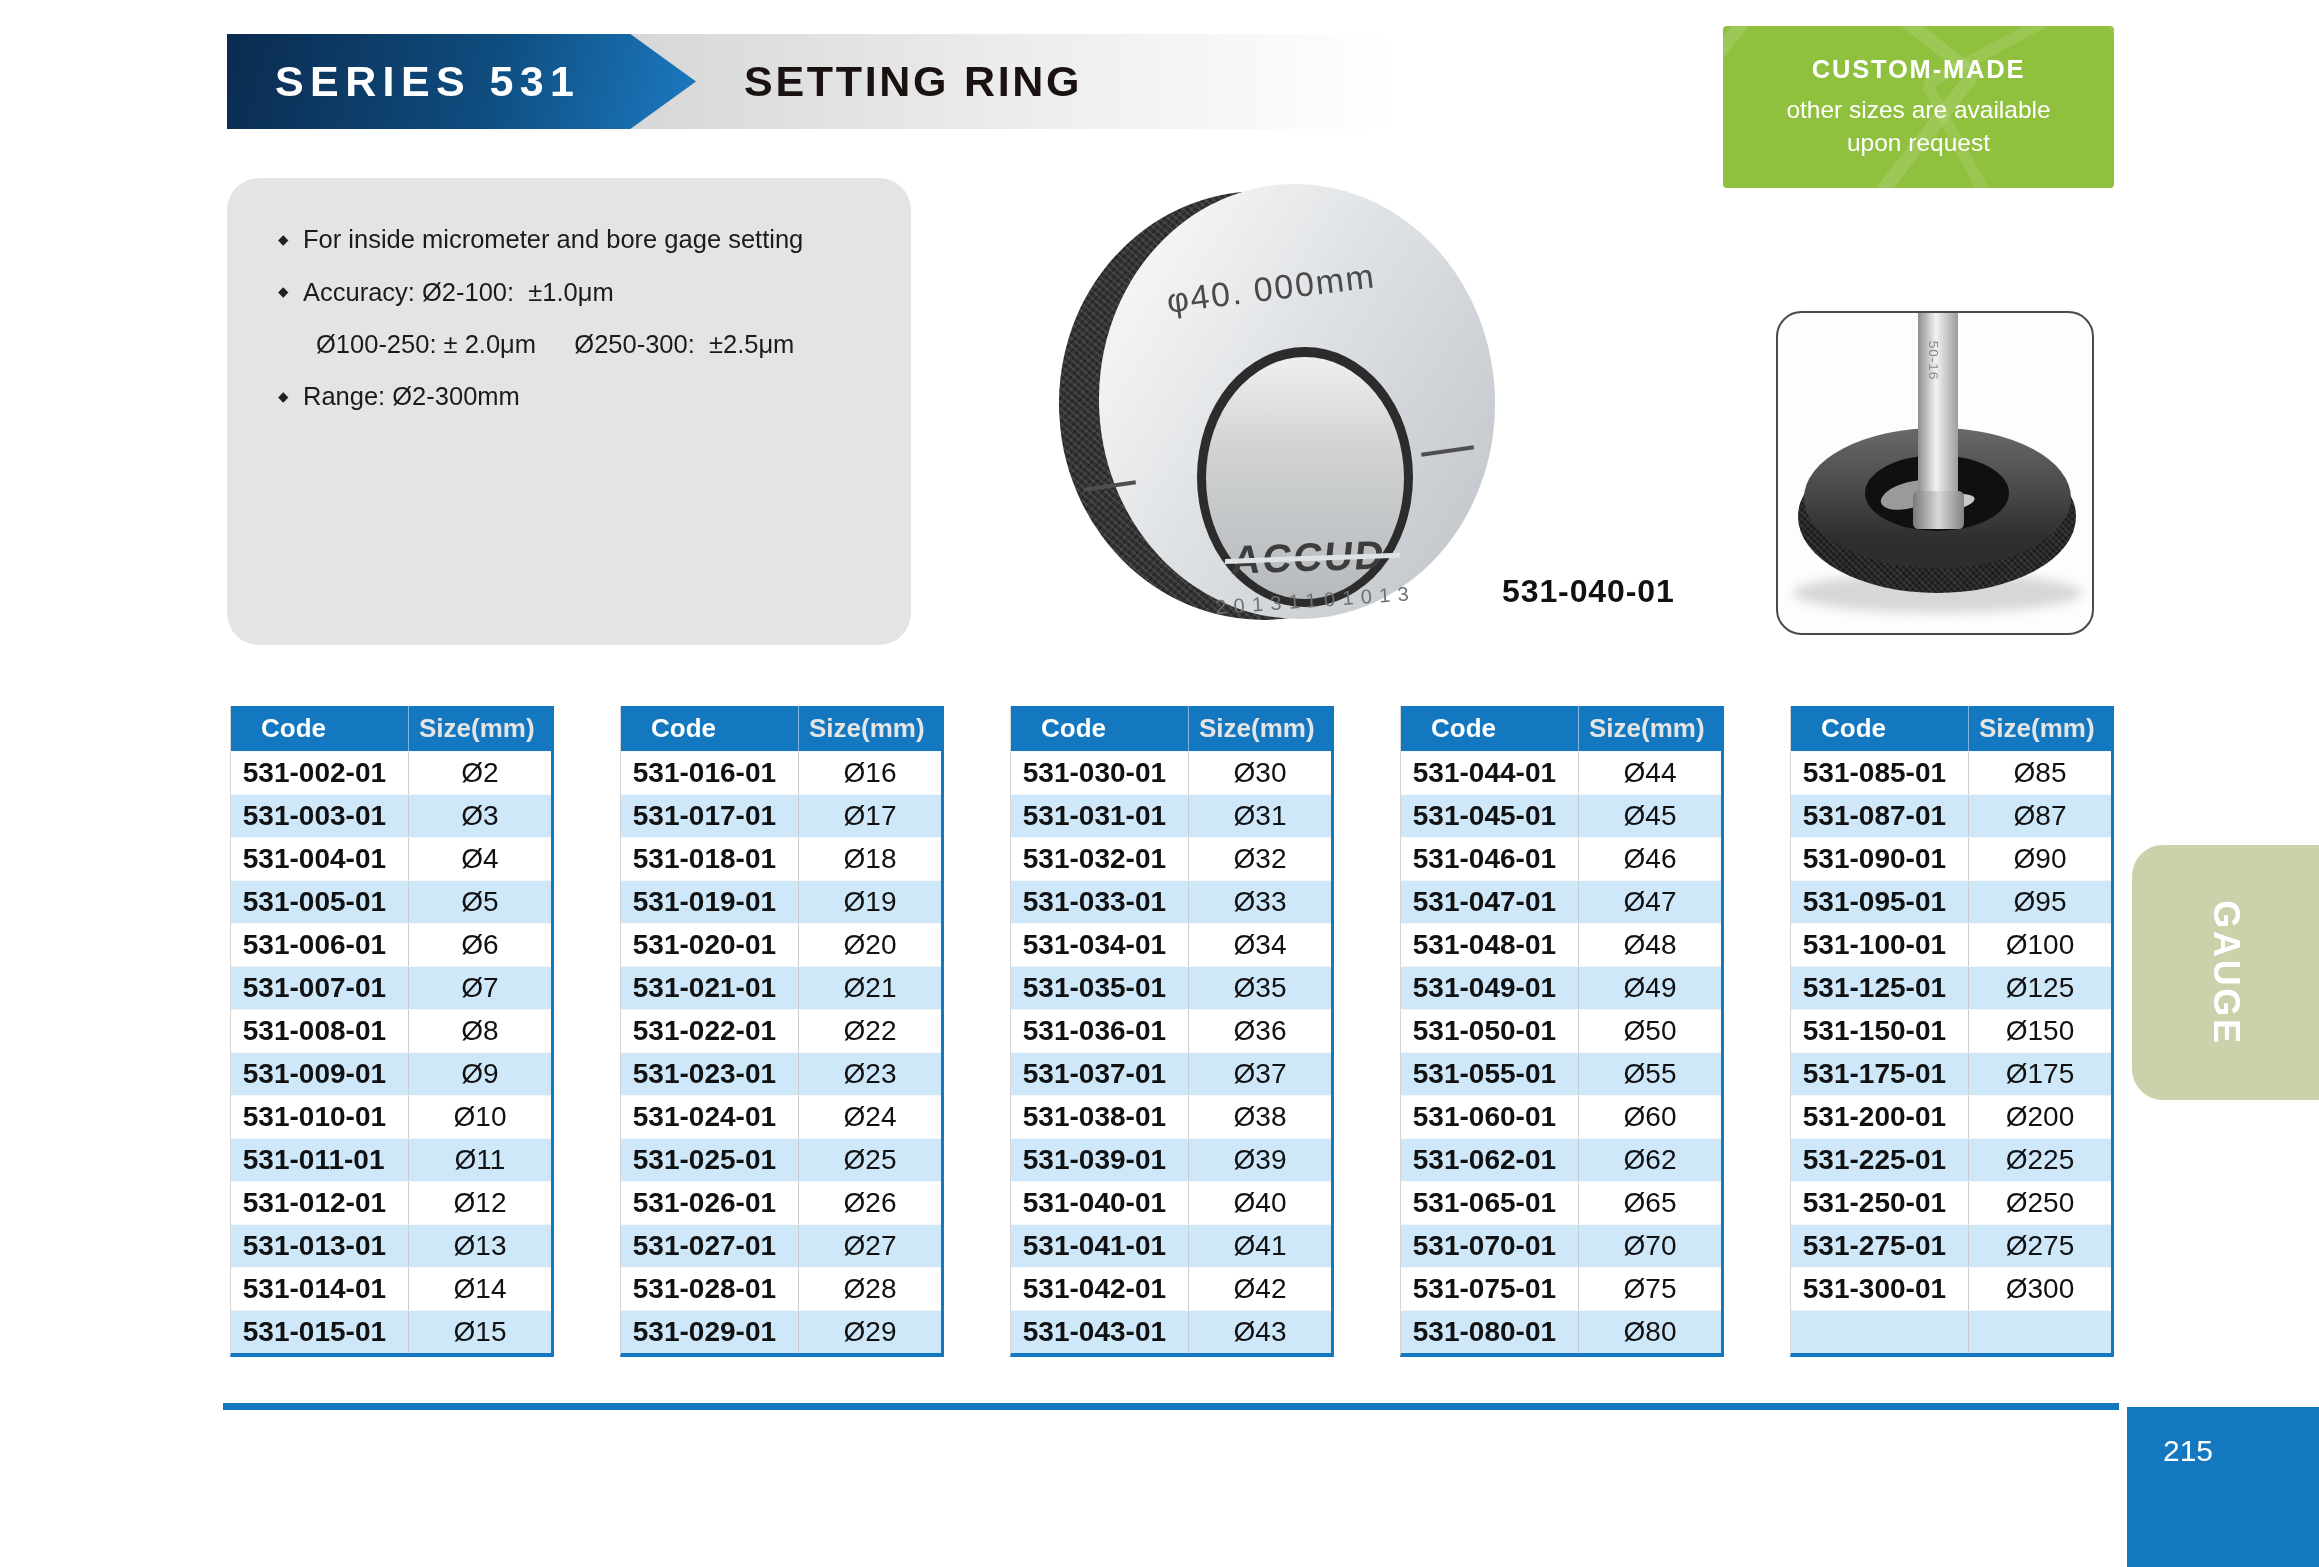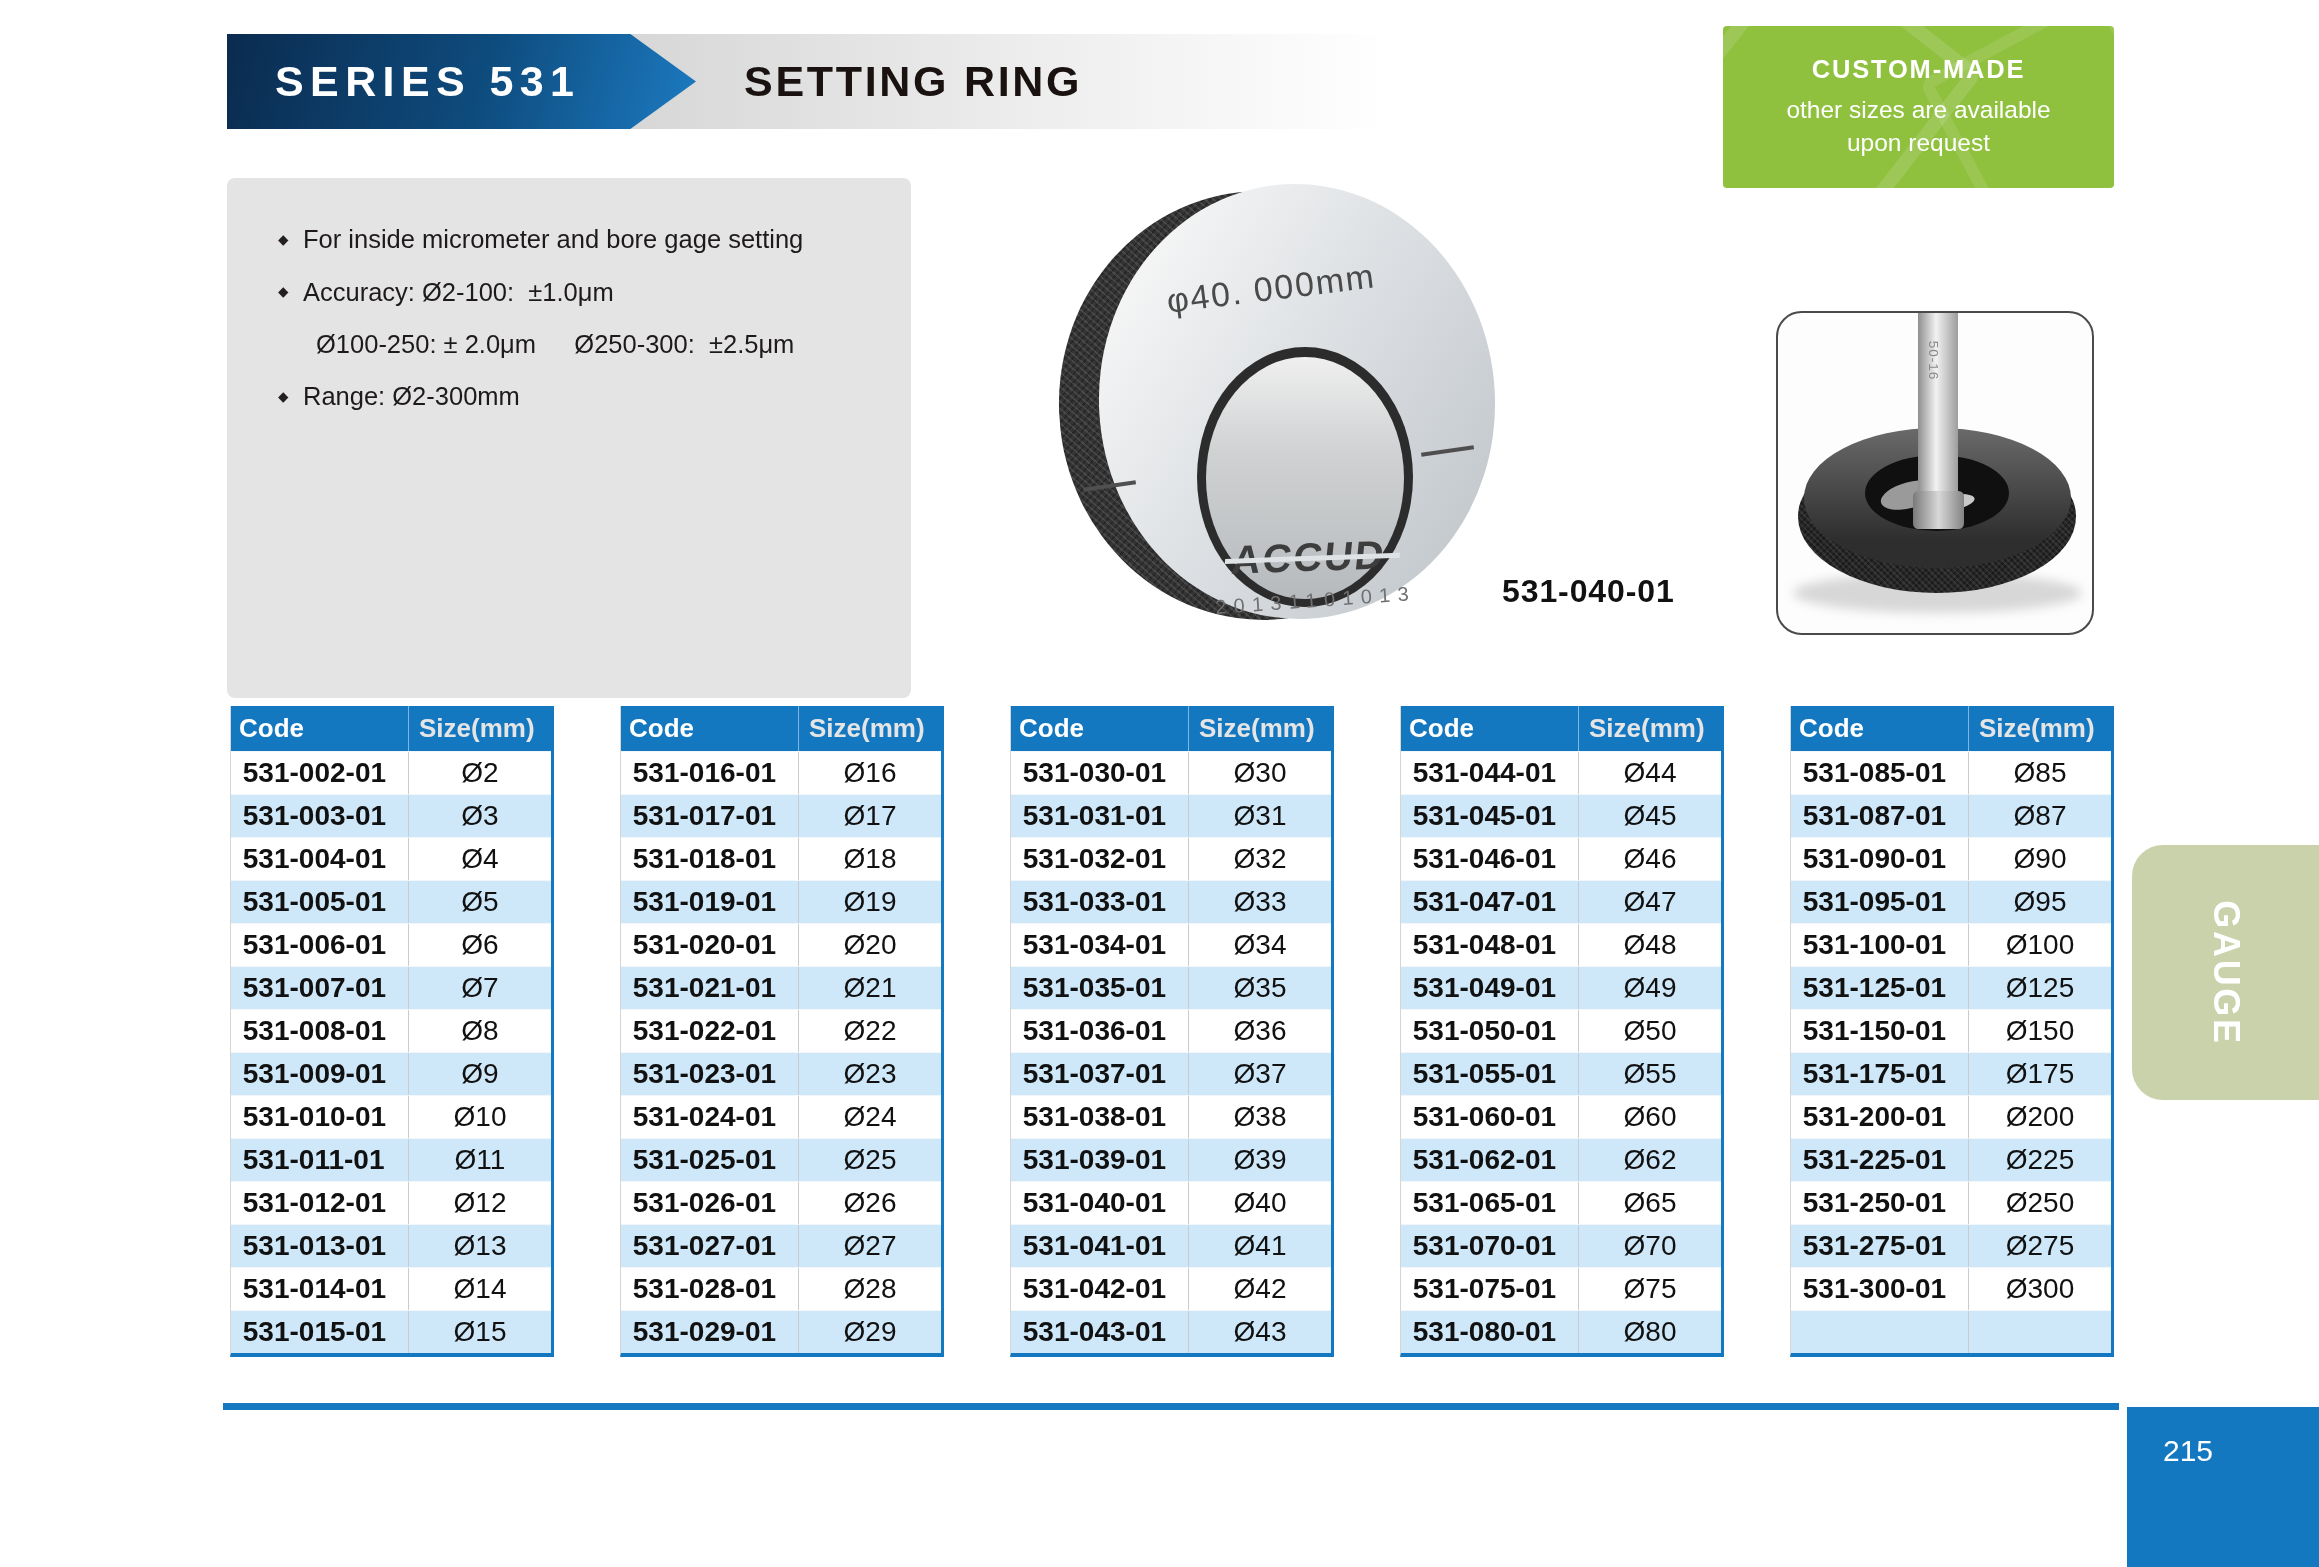--- a/index.html
+++ b/index.html
@@ -24,21 +24,21 @@
   .badge{left:1723px;top:25.5px;width:391px;height:162px;background:#8fc03e;
     border-radius:4px;color:#fff;text-align:center;overflow:hidden;}
   .badge .wm1{position:absolute;left:-36px;top:-55px;width:200px;height:273px;
     border:14.5px solid rgba(255,255,255,0.13);transform:rotate(38deg);border-radius:12.7px;}
   .badge .wm2{position:absolute;right:-64px;top:-9px;width:182px;height:255px;
     border:12.7px solid rgba(255,255,255,0.10);transform:rotate(-28deg);border-radius:12.7px;}
   .badge-title{position:relative;margin-top:29px;font-size:25.5px;font-weight:bold;letter-spacing:1.8px;}
   .badge-sub{position:relative;margin-top:9px;font-size:24.5px;line-height:33px;}
 
   
-  .info{left:227px;top:178px;width:684px;height:520px;background:#e4e4e5;border-radius:8px;}
+  .info{left:227px;top:178px;width:684px;height:467px;background:#e4e4e5;border-radius:32px;}
   .feature-list{position:absolute;left:51px;top:35px;right:18px;}
   .feature-line{font-size:25.5px;color:#1e1a1b;line-height:52px;white-space:pre;}
   .feature-line .diamond{font-size:13.6px;vertical-align:4.5px;margin-right:14.5px;color:#231f20;}
   .feature-line.cont{padding-left:38px;}
 
   
   .ring-wrap{left:1059px;top:182px;width:436px;height:445px;}
   .ring-edge{position:absolute;left:0;top:9px;width:405px;height:429px;border-radius:50%;
     background-color:#343434;
     background-image:repeating-linear-gradient(45deg,rgba(255,255,255,0.10) 0 1.8px,transparent 1.8px 5.5px),
@@ -81,21 +81,21 @@
   .p-rod-tip{position:absolute;left:135px;top:178px;width:51px;height:38px;border-radius:5.5px;
     background:linear-gradient(90deg,#7a7a7a,#d8d8d8 50%,#848484);}
   .p-rod-label{position:absolute;left:136px;top:40px;transform:rotate(90deg);
     font-size:13.6px;color:#8a8a8a;letter-spacing:0.9px;}
 
   
   .tables-region{left:230px;top:706px;width:1884px;display:flex;justify-content:space-between;}
   .size-table{width:324px;box-sizing:border-box;
     border-right:3.6px solid #1478c0;border-bottom:4.5px solid #1478c0;border-left:0.9px solid #d5d5d5;}
   .thead{display:flex;background:#1478c0;height:45px;}
-  .thead .c1{width:177px;display:flex;align-items:center;padding-left:8px;box-sizing:border-box;
+  .thead .c1{width:177px;display:flex;align-items:center;padding-left:30px;box-sizing:border-box;
     color:#fff;font-weight:bold;font-size:26px;}
   .thead .c2{flex:1;display:flex;align-items:center;padding-left:10px;box-sizing:border-box;
     border-left:1.8px solid #7fb5e0;color:#e5e5e5;font-weight:bold;font-size:26px;}
   .trow{display:flex;height:43px;border-top:1.8px solid #f2f6f9;box-sizing:border-box;background:#fff;}
   .trow.alt{background:#cfe8f9;}
   .trow .c1{width:177px;display:flex;align-items:center;padding-left:11.8px;box-sizing:border-box;
     font-weight:bold;font-size:28px;color:#111;}
   .trow .c2{flex:1;display:flex;align-items:center;justify-content:center;box-sizing:border-box;
     border-left:1.8px solid #c6ccd2;font-size:28px;color:#111;}
 

